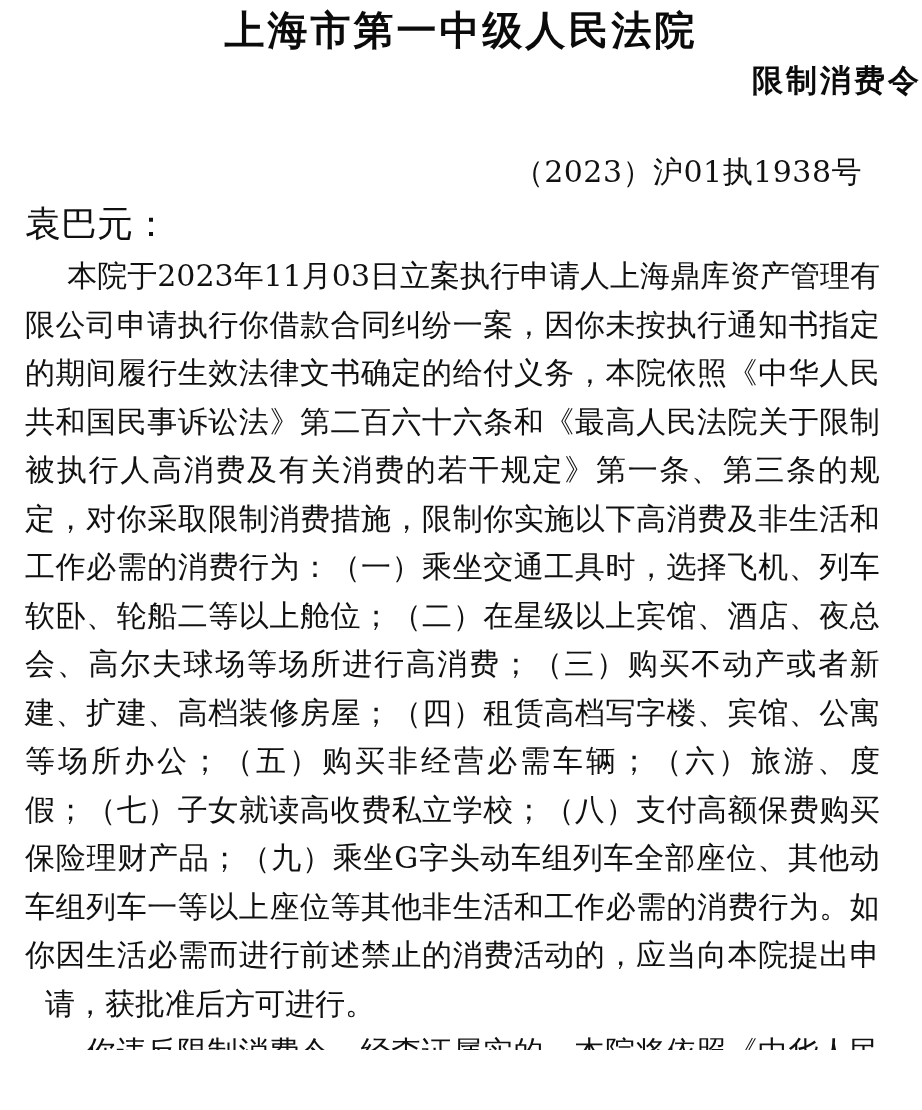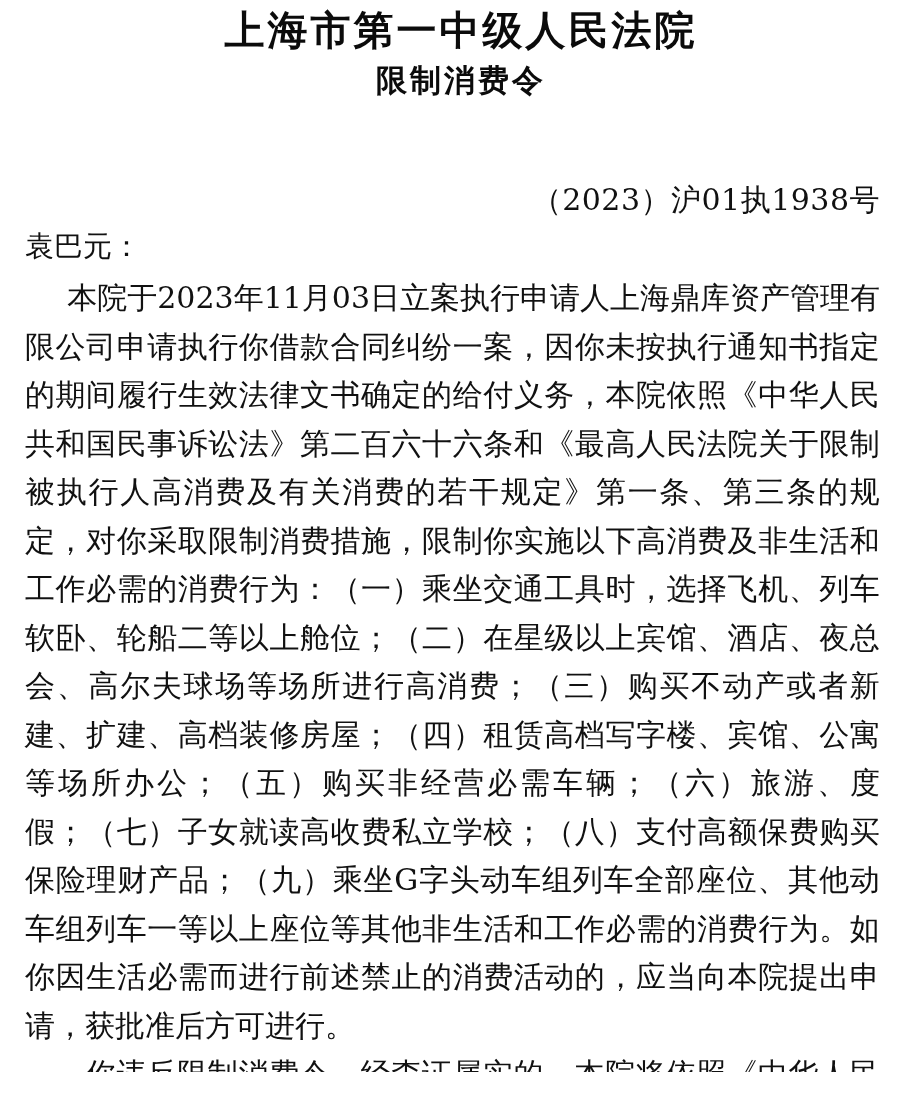--- a/index.html
+++ b/index.html
@@ -37,37 +37,39 @@
     font-family: "DejaVu Serif", "Liberation Serif", serif;
   }
   .doc-title-sub {
     font-size: 31px;
     font-weight: bold;
     letter-spacing: 3px;
     line-height: 44px;
     margin-top: 6px;
     color: #0b0b0b;
     font-family: "DejaVu Serif", "Liberation Serif", serif;
+    text-align: right;
   }
 
   
   .case-number-row {
-    margin-top: 76px;
-    padding-right: 42px;
+    margin-top: 48px;
+    padding-right: 60px;
     text-align: right;
     font-size: 30px;
     line-height: 44px;
     letter-spacing: 0.5px;
     color: #111111;
   }
 
   
   .recipient-row {
+    margin-top: 6px;
     padding-left: 25px;
-    font-size: 29px;
+    font-size: 36px;
     line-height: 48px;
     color: #111111;
   }
 
   
   .body-block {
     margin-top: 4px;
     padding-left: 25px;
     padding-right: 42px;
   }
@@ -85,20 +87,21 @@
     white-space: nowrap;
   }
   .body-line.justified > span {
     display: inline-block;
   }
   .body-line.indent {
     text-indent: 60px;
   }
   .body-line.last {
     text-align: left;
+    margin-left: 20px;
   }
   
   .body-line.clipped {
     height: 22px;
     overflow: hidden;
   }
 </style>
 </head>
 <body>
 

